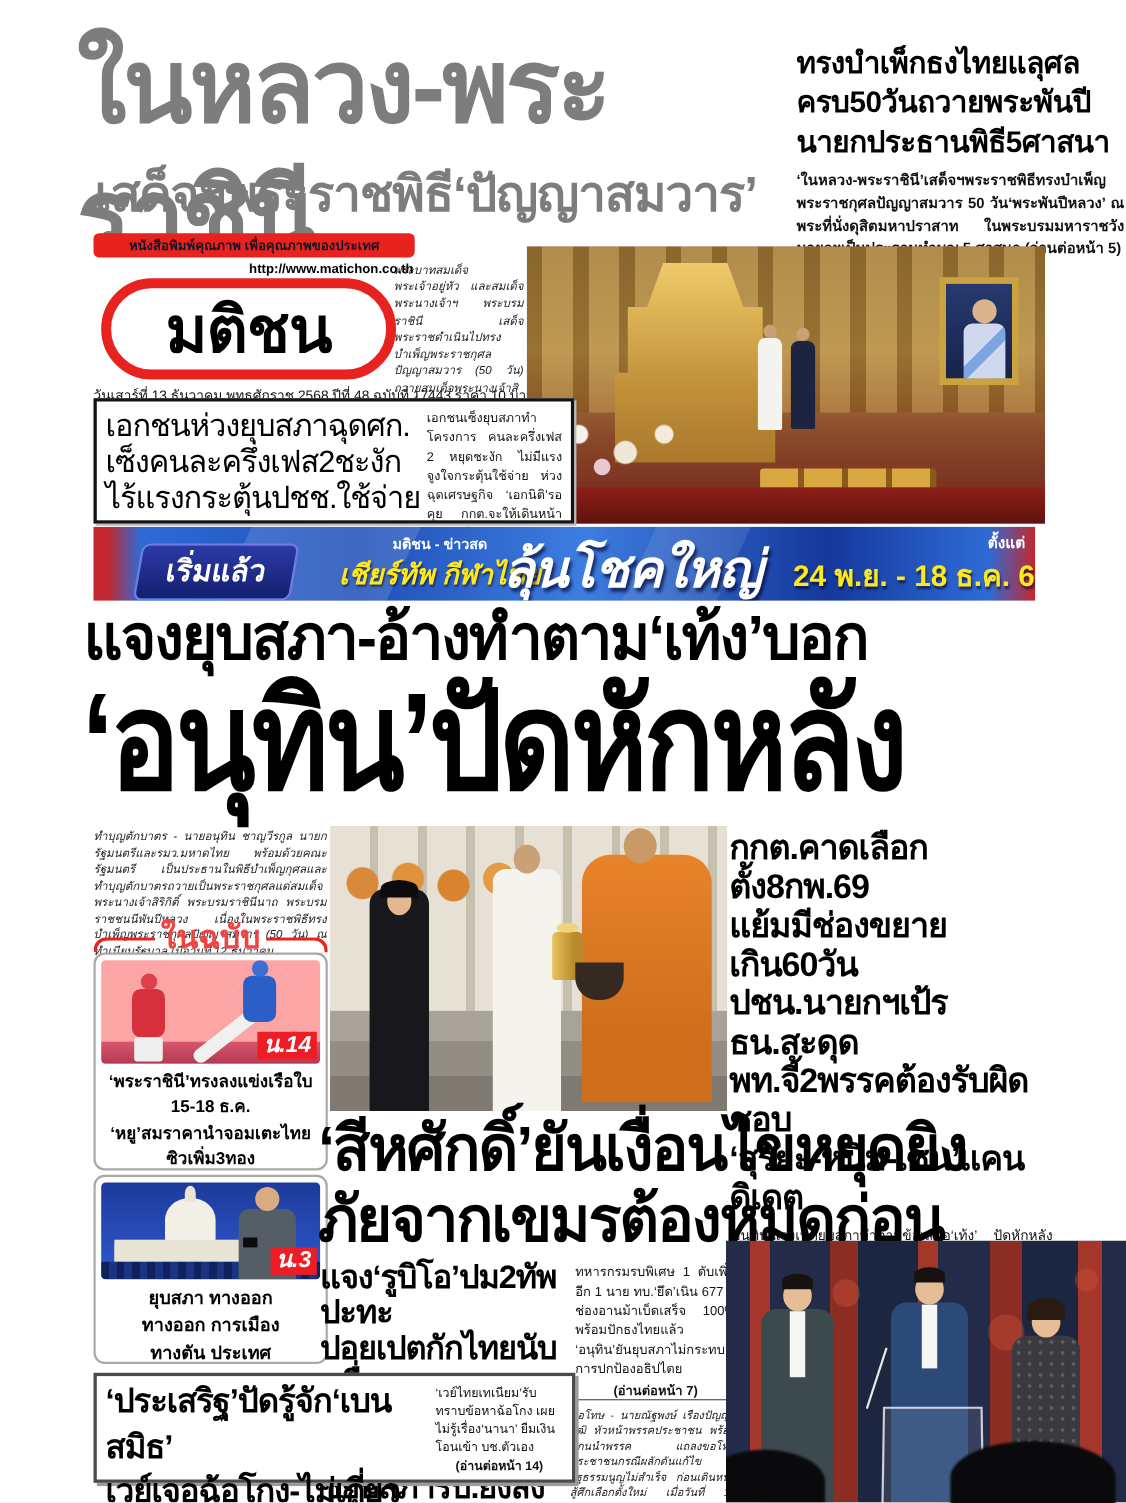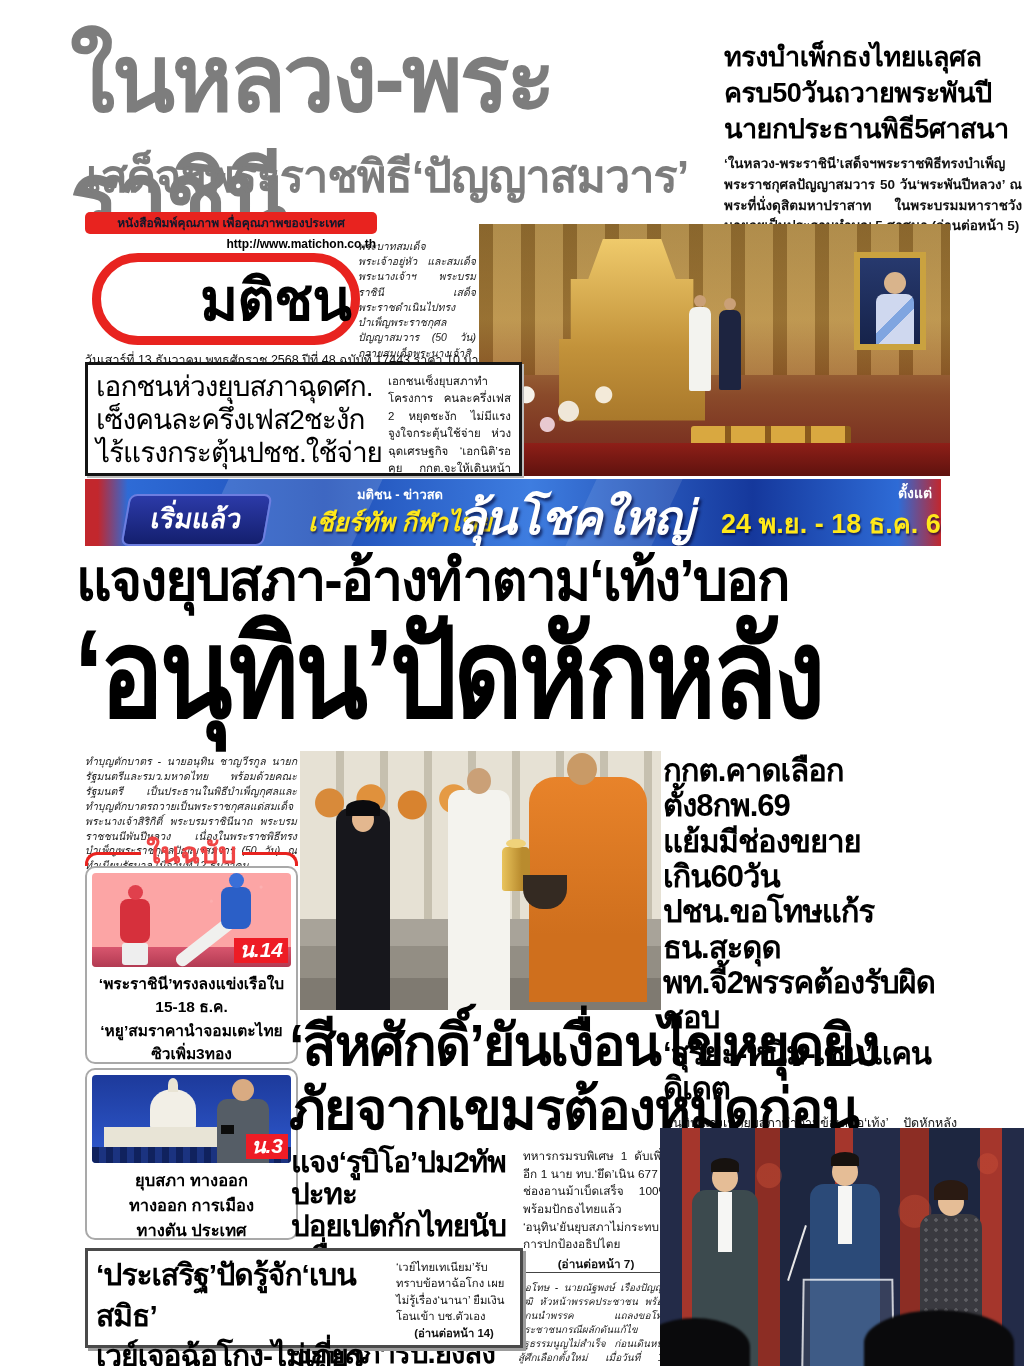--- a/index.html
+++ b/index.html
@@ -21,21 +21,21 @@
   
   .tr-col { left:724px; top:40px; width:298px; }
   .tr-h { font-size:27px; font-weight:bold; line-height:1.33; letter-spacing:-0.5px; }
   .tr-body { margin-top:6px; font-size:13.5px; font-weight:bold; line-height:1.55; color:#111; text-align:justify; }
 
   
   .tagline { left:85px; top:212px; width:292px; height:22px; background:#e8231f; color:#0f172a;
     border-radius:5px; font-size:12px; font-weight:bold; text-align:center; line-height:22px; }
   .site-url { left:180px; top:237px; width:196px; font-size:12px; font-weight:bold; text-align:right; }
   .logo-box { left:92px; top:253px; width:268px; height:92px; border:9px solid #e8231f;
-    border-radius:46px; background:#fff; display:flex; align-items:center; justify-content:flex-end; }
+    border-radius:46px; background:#fff; display:flex; align-items:center; justify-content:center; }
   .logo-text { font-size:58px; font-weight:bold; color:#000; letter-spacing:-1px; }
   .dateline { left:85px; top:350px; width:440px; font-size:12.5px; color:#111; }
 
   
   .royal-caption { left:358px; top:239px; width:118px; font-size:10.5px; font-style:italic;
     line-height:1.45; color:#222; text-align:justify; }
   .royal-photo { left:479px; top:224px; width:471px; height:252px; overflow:hidden;
     background:linear-gradient(180deg,#96763f 0%,#b08a4a 38%,#8a4a2a 68%,#71221b 100%); }
   .rp-pillars { position:absolute; inset:0 0 40% 0;
     background:repeating-linear-gradient(90deg, rgba(122,82,22,.55) 0 14px, rgba(214,174,94,.5) 14px 42px); opacity:.8; }
@@ -319,21 +319,21 @@
     <div class="mp-woman"></div>
     <div class="mp-man"></div>
     <div class="mp-monk-big"></div>
     <div class="mp-bowl"></div>
     <div class="mp-gold"></div>
   </div>
 
   <div class="abs elect-col">
     <div class="elect-h">กกต.คาดเลือกตั้ง8กพ.69</div>
     <div class="elect-h">แย้มมีช่องขยายเกิน60วัน</div>
-    <div class="elect-h">ปชน.ขอโทษแก้รธน.สะดุด</div>
+    <div class="elect-h">ปชน.นายกฯเป้รธน.สะดุด</div>
     <div class="elect-h">พท.จี้2พรรคต้องรับผิดชอบ</div>
     <div class="elect-h">‘สุริยะ-หนิม-เซน’แคนดิเดต</div>
     <div class="elect-body">
       <span>‘อนุทิน’แจงเหตุยุบสภาทำตามข้อเสนอ‘เท้ง’ ปัดหักหลัง ‘ณัฐพงษ์’ ขอโทษแก้ รธน.เหลว ลั่นเดินหน้าต่อ ‘กกต.’ยก ม.104 เปิดช่องเลื่อนวันเลือกตั้งได้เกิน 60 วัน ‘พท.’เปิด‘ยศชนัน-จุลพันธ์-สุริยะ’แคนดิเดตนายกฯ</span>
       <span class="cont">(อ่านต่อหน้า 13)</span>
     </div>
   </div>
 
   <div class="abs cf-heads">
     <div>‘สีหศักดิ์’ยันเงื่อนไขหยุดยิง</div>

